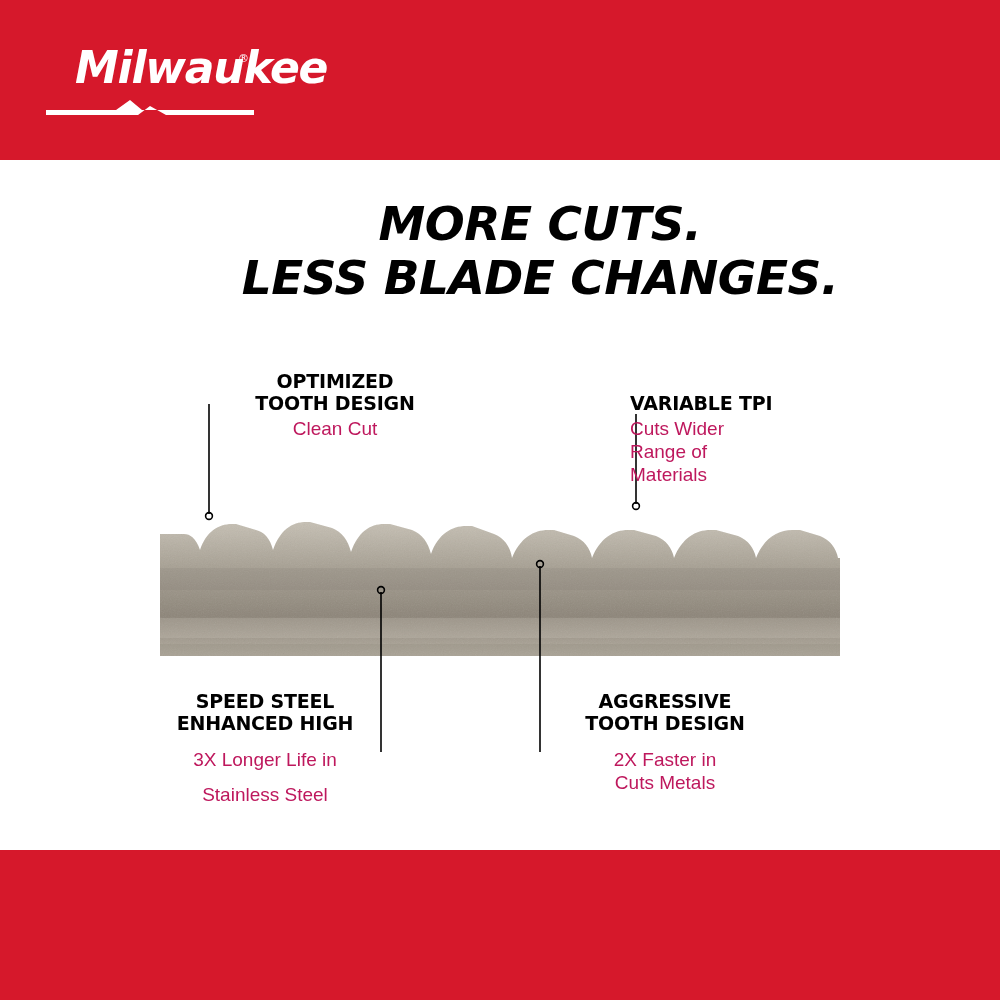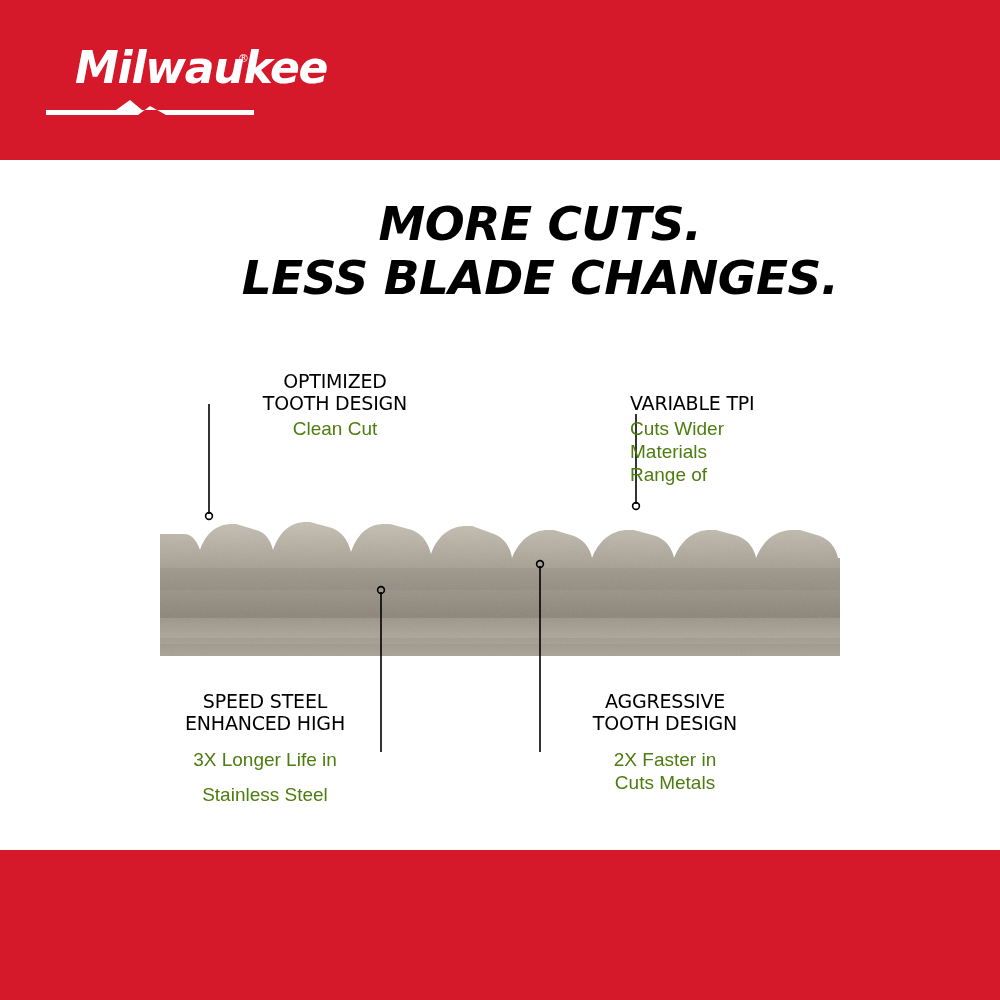--- a/index.html
+++ b/index.html
@@ -102,31 +102,31 @@
     height: 148px;
   }
   .blade-svg { display: block; }
 
   
   .callout {
     position: absolute;
   }
   .callout-title {
     font-family: "DejaVu Sans", sans-serif;
-    font-weight: normal;
+    font-weight: bold;
     font-size: 19px;
     line-height: 22px;
     color: #000000;
     letter-spacing: -0.2px;
   }
   .callout-sub {
     font-family: "Liberation Sans", sans-serif;
     font-size: 19px;
     line-height: 23px;
-    color: #4d7c0f;
+    color: #be185d;
     margin-top: 3px;
   }
   .ta-center { text-align: center; }
   .ta-left { text-align: left; }
 
   
   #callout-optimized { left: 190px; top: 370px; width: 290px; }
   #callout-variable  { left: 630px; top: 392px; width: 230px; text-align: left; }
   #callout-enhanced  { left: 140px; top: 690px; width: 250px; }
   #callout-aggressive{ left: 540px; top: 690px; width: 250px; }
@@ -226,22 +226,22 @@
 
 <div class="callout ta-center" id="callout-optimized">
   <div class="callout-title">OPTIMIZED</div>
   <div class="callout-title">TOOTH DESIGN</div>
   <div class="callout-sub">Clean Cut</div>
 </div>
 
 <div class="callout ta-left" id="callout-variable">
   <div class="callout-title">VARIABLE TPI</div>
   <div class="callout-sub">Cuts Wider</div>
+  <div class="callout-sub" style="margin-top:0">Range of</div>
   <div class="callout-sub" style="margin-top:0">Materials</div>
-  <div class="callout-sub" style="margin-top:0">Range of</div>
 </div>
 
 <div class="callout ta-center" id="callout-enhanced">
   <div class="callout-title">SPEED STEEL</div>
   <div class="callout-title">ENHANCED HIGH</div>
   <div class="callout-sub" style="margin-top:14px">3X Longer Life in</div>
   <div class="callout-sub" style="margin-top:12px">Stainless Steel</div>
 </div>
 
 <div class="callout ta-center" id="callout-aggressive">

